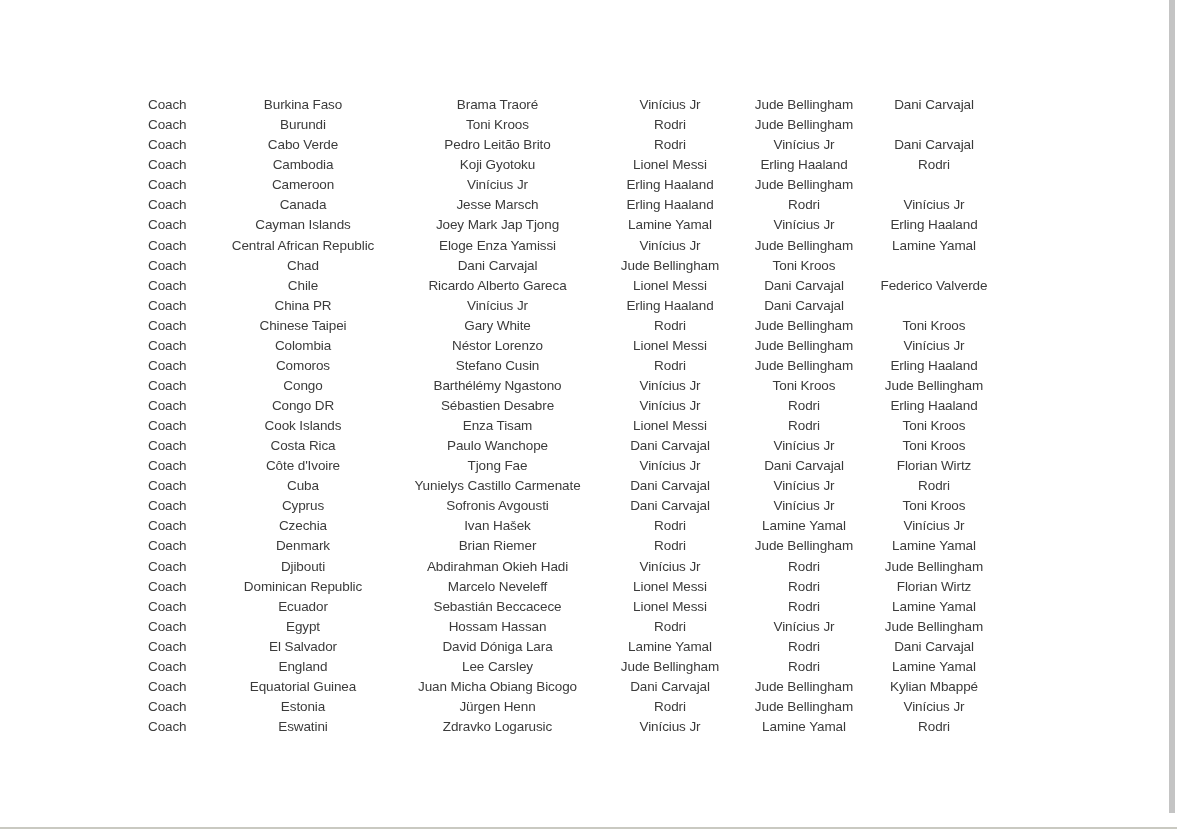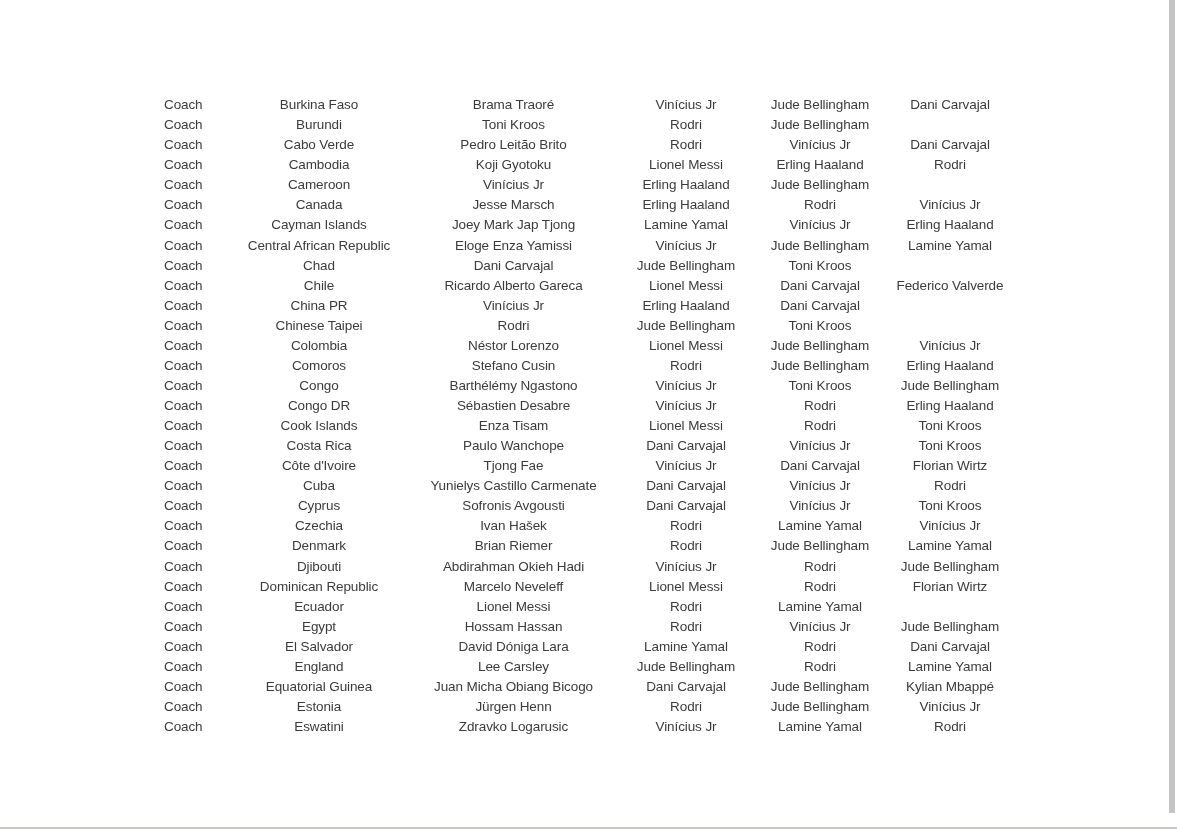--- a/index.html
+++ b/index.html
@@ -17,21 +17,20 @@
   .sheet {
     position: absolute;
     left: 148px;
     top: 75px;
   }
   .row {
     display: grid;
     grid-template-columns: 70px 170px 219px 126px 142px 118px;
     height: 20.07px;
     align-items: center;
-    margin-left: 16px;
   }
   .cell {
     font-size: 13.5px;
     line-height: 20.07px;
     color: #3b3b3b;
     text-align: center;
     white-space: nowrap;
     letter-spacing: -0.1px;
   }
   .cell.role {
@@ -146,20 +145,21 @@
     <div class="row">
     <div class="cell role">Coach</div>
     <div class="cell">China PR</div>
     <div class="cell">Vinícius Jr</div>
     <div class="cell">Erling Haaland</div>
     <div class="cell">Dani Carvajal</div>
   </div>
     <div class="row">
     <div class="cell role">Coach</div>
     <div class="cell">Chinese Taipei</div>
+    <div class="cell">Gary White</div>
     <div class="cell">Rodri</div>
     <div class="cell">Jude Bellingham</div>
     <div class="cell">Toni Kroos</div>
   </div>
     <div class="row">
     <div class="cell role">Coach</div>
     <div class="cell">Colombia</div>
     <div class="cell">Néstor Lorenzo</div>
     <div class="cell">Lionel Messi</div>
     <div class="cell">Jude Bellingham</div>
@@ -257,20 +257,21 @@
     <div class="cell role">Coach</div>
     <div class="cell">Dominican Republic</div>
     <div class="cell">Marcelo Neveleff</div>
     <div class="cell">Lionel Messi</div>
     <div class="cell">Rodri</div>
     <div class="cell">Florian Wirtz</div>
   </div>
     <div class="row">
     <div class="cell role">Coach</div>
     <div class="cell">Ecuador</div>
+    <div class="cell">Sebastián Beccacece</div>
     <div class="cell">Lionel Messi</div>
     <div class="cell">Rodri</div>
     <div class="cell">Lamine Yamal</div>
   </div>
     <div class="row">
     <div class="cell role">Coach</div>
     <div class="cell">Egypt</div>
     <div class="cell">Hossam Hassan</div>
     <div class="cell">Rodri</div>
     <div class="cell">Vinícius Jr</div>

